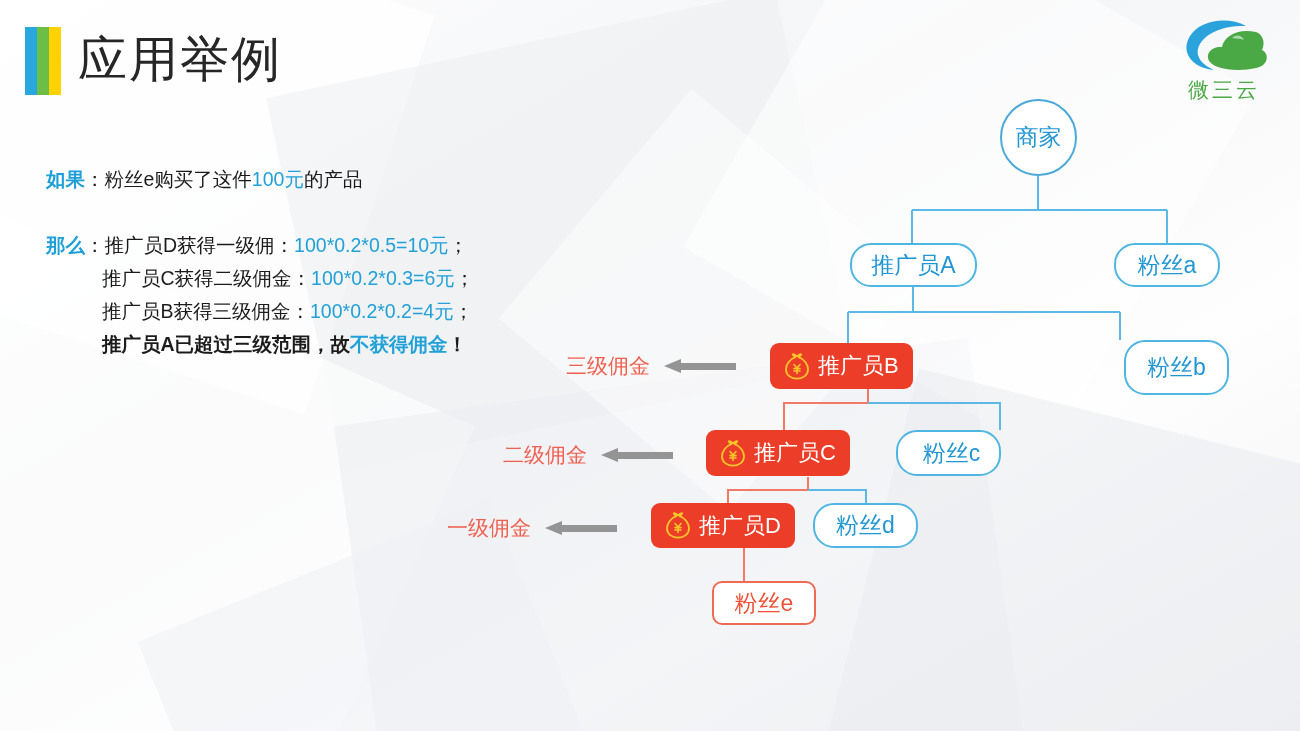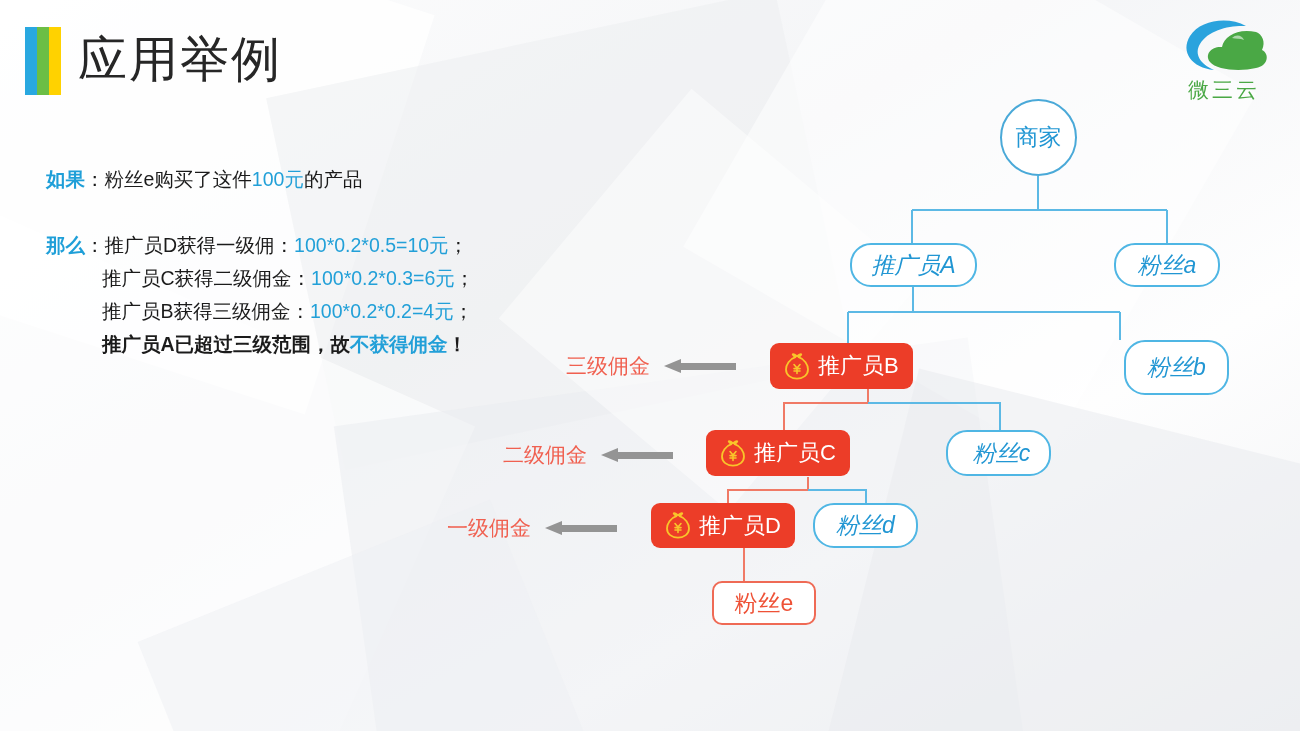--- a/index.html
+++ b/index.html
@@ -66,21 +66,21 @@
   .arrow .shaft{position:absolute;right:0;top:4px;width:56px;height:7px;background:#949494;}
   .arrow .head{position:absolute;left:0;top:0;width:0;height:0;
     border-top:7px solid transparent;border-bottom:7px solid transparent;border-right:17px solid #949494;}
 
   
   #tree{position:absolute;left:0;top:0;width:1300px;height:731px;}
   #tree-lines{position:absolute;left:0;top:0;}
   .node{position:absolute;box-sizing:border-box;display:flex;align-items:center;justify-content:center;white-space:nowrap;}
   .node-blue{
     background:#ffffff;border:2px solid #4fb6e4;border-radius:21px;
-    color:#2196d3;font-size:23px;font-style:italic;
+    color:#2196d3;font-size:23px;
   }
   .node-circle{
     background:#ffffff;border:2px solid #4aa9d8;border-radius:50%;
     color:#2196d3;font-size:23px;
   }
   .node-red{
     background:#ec3d28;border-radius:9px;color:#ffffff;font-size:22px;
     padding:0 14px;
   }
   .node-redoutline{
@@ -241,21 +241,21 @@
     <div class="node node-red" style="left:706px;top:430px;height:46px;">
       <svg class="bag" viewBox="0 0 26 27">
         <path d="M9.5 2.5 C8 1.4 9 0.6 10.5 1.6 L13 3.2 L15.5 1.6 C17 0.6 18 1.4 16.5 2.5 L14.6 4.2
                  C20.5 6.2 24 11.5 24 16.6 C24 22 19.2 25.6 13 25.6 C6.8 25.6 2 22 2 16.6
                  C2 11.5 5.5 6.2 11.4 4.2 Z" fill="none" stroke="#f9c52a" stroke-width="1.8" stroke-linejoin="round"></path>
         <path d="M10 11.5 L13 15 L16 11.5 M10 15.6 H16 M10 18 H16 M13 15 V20.5" fill="none" stroke="#f9c52a" stroke-width="1.6" stroke-linecap="round"></path>
       </svg>
       <span>推广员C</span>
     </div>
 
-    <div class="node node-blue" style="left:946px;top:430px;width:105px;height:46px;padding-left:6px;">
+    <div class="node node-blue" style="left:896px;top:430px;width:105px;height:46px;padding-left:6px;">
       <span>粉丝c</span>
     </div>
 
     <div class="node node-red" style="left:651px;top:503px;height:45px;">
       <svg class="bag" viewBox="0 0 26 27">
         <path d="M9.5 2.5 C8 1.4 9 0.6 10.5 1.6 L13 3.2 L15.5 1.6 C17 0.6 18 1.4 16.5 2.5 L14.6 4.2
                  C20.5 6.2 24 11.5 24 16.6 C24 22 19.2 25.6 13 25.6 C6.8 25.6 2 22 2 16.6
                  C2 11.5 5.5 6.2 11.4 4.2 Z" fill="none" stroke="#f9c52a" stroke-width="1.8" stroke-linejoin="round"></path>
         <path d="M10 11.5 L13 15 L16 11.5 M10 15.6 H16 M10 18 H16 M13 15 V20.5" fill="none" stroke="#f9c52a" stroke-width="1.6" stroke-linecap="round"></path>
       </svg>

